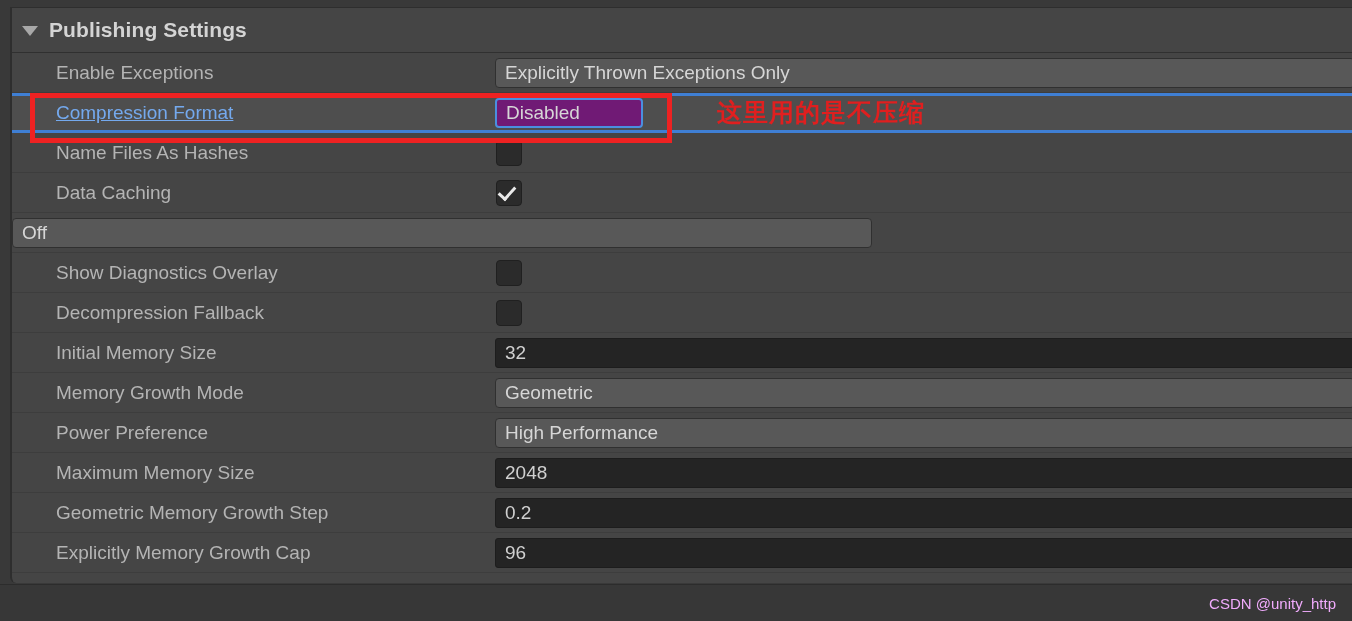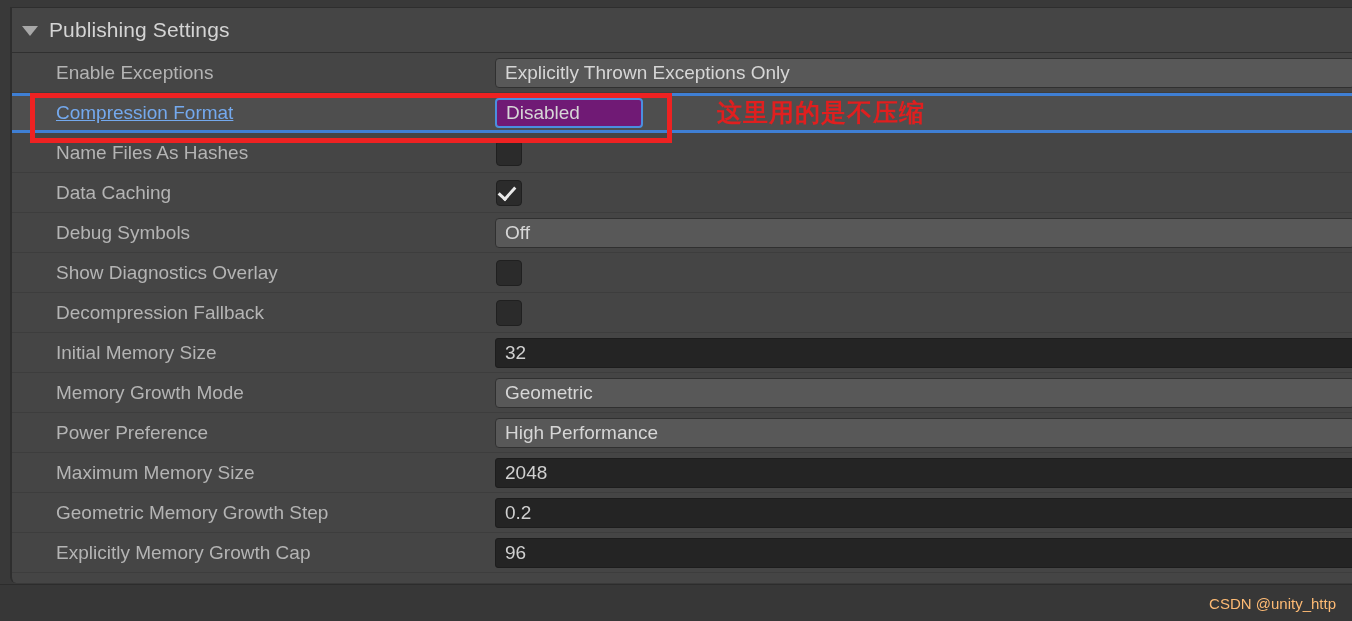--- a/index.html
+++ b/index.html
@@ -47,21 +47,21 @@
     border-left: 8px solid transparent;
     border-right: 8px solid transparent;
     border-top: 10px solid #a8a8a8;
     margin-right: 11px;
     margin-top: 2px;
     flex: none;
   }
   .foldout-title {
     color: #d4d4d4;
     font-size: 21px;
-    font-weight: normal;
+    font-weight: bold;
     letter-spacing: 0.1px;
   }
 
   
   .rows { position: relative; }
 
   .row {
     position: relative;
     height: 40px;
     display: flex;
@@ -194,21 +194,21 @@
     top: 584px;
     width: 1352px;
     height: 37px;
     background: #373737;
     border-top: 1px solid #2c2c2c;
   }
   .watermark {
     position: absolute;
     right: 16px;
     top: 10px;
-    color: #fdba74;
+    color: #f0abfc;
     font-size: 15px;
     white-space: nowrap;
   }
 </style>
 </head>
 <body>
 
 <div id="root">
 
   <div class="panel">
@@ -239,21 +239,20 @@
         </div>
         <div class="row">
           <div class="label">Data Caching</div>
           <div class="ctrl">
             <div class="checkbox">
               <div class="tick"></div>
             </div>
           </div>
         </div>
         <div class="row">
-          <div class="label">Debug Symbols</div>
           <div class="ctrl">
             <div class="dropdown">Off</div>
           </div>
         </div>
         <div class="row">
           <div class="label">Show Diagnostics Overlay</div>
           <div class="ctrl">
             <div class="checkbox"></div>
           </div>
         </div>

